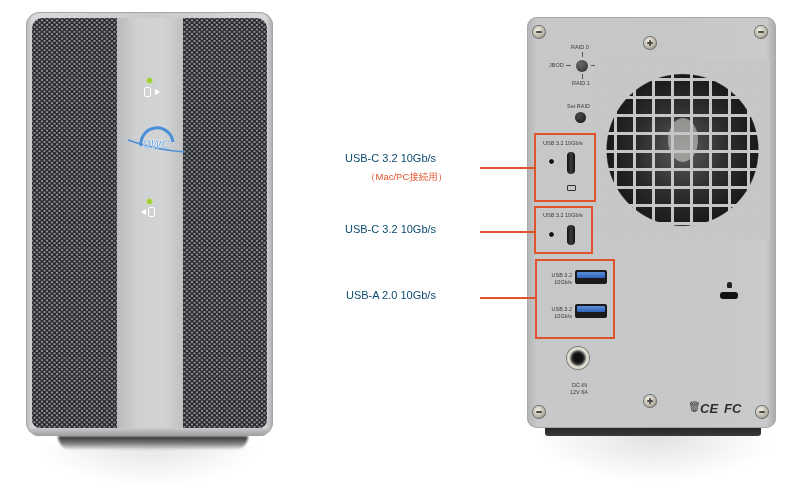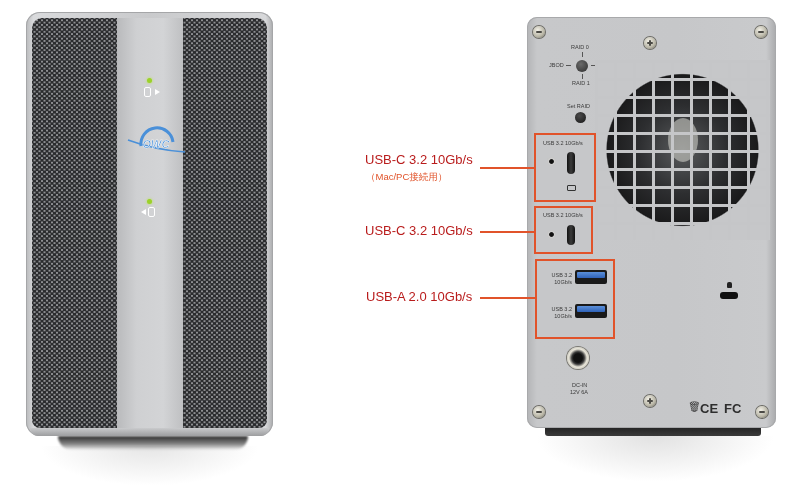--- a/index.html
+++ b/index.html
@@ -61,25 +61,25 @@
   .pinhole{width:9px;height:9px;border-radius:50%;background:radial-gradient(circle,#111 30%,#cfcfcf 45%,#b9b9b9 100%);}
   .laptop-ico{width:9px;height:6px;border:1px solid #333;box-sizing:border-box;border-radius:1px;}
   .usba-port{width:32px;height:14px;border-radius:2px;background:#1a1a1a;box-sizing:border-box;padding:2px 2px;}
   .usba-port .inner{width:100%;height:60%;background:linear-gradient(#5b8fd8,#2f62b8);border-radius:1px;}
 
   .lock-ico{width:5px;height:6px;background:#222;border-radius:2px 2px 1px 1px;}
   .lock-slot{width:18px;height:7px;border-radius:3px;background:#111;}
 
   .dcin{width:22px;height:22px;border-radius:50%;background:radial-gradient(circle,#111 28%,#3a3a3a 40%,#e9e6da 58%,#9a988e 100%);box-shadow:0 0 0 1px #7b7a74;}
 
-  .cert{font-size:13px;color:#2e2e2e;font-weight:bold;letter-spacing:0px;line-height:1;}
+  .cert{font-size:13px;color:#2e2e2e;font-weight:bold;letter-spacing:0px;line-height:1;font-style:italic;}
   .weee{font-size:10px;color:#2e2e2e;line-height:1;}
 
   
-  .callout{color:#b91c1c;font-size:13px;white-space:nowrap;line-height:1;margin-left:20px;}
+  .callout{color:#0c4a6e;font-size:11px;white-space:nowrap;line-height:1;}
   .callout-sub{color:#e1532a;font-size:9.5px;white-space:nowrap;line-height:1;}
   .leader{height:2px;background:#e1532a;}
 </style>
 </head>
 <body>
 
 <div class="abs front-refl"></div>
 <div class="abs front-shadow"></div>
 <div class="abs front">
   <div class="grille left"></div>

